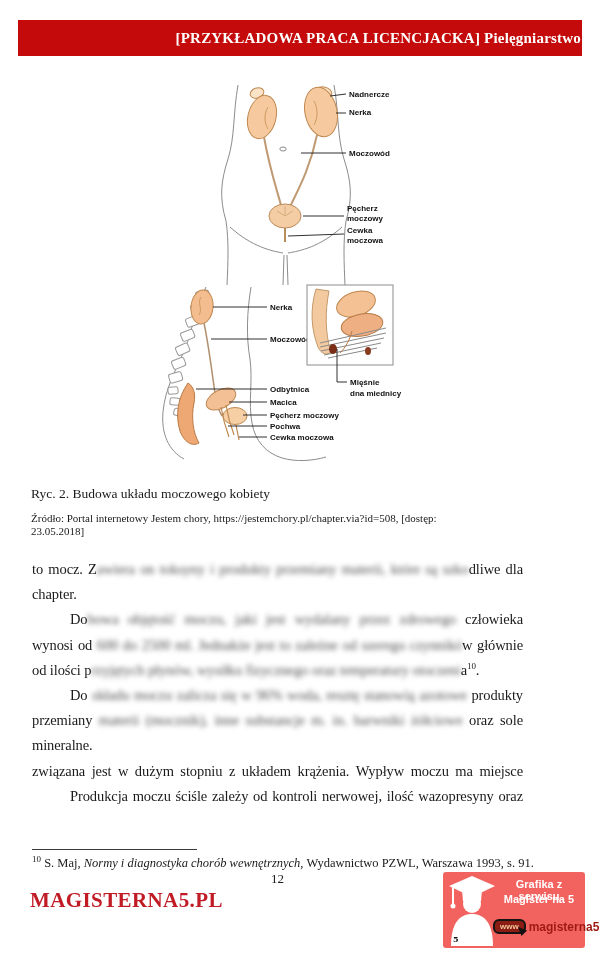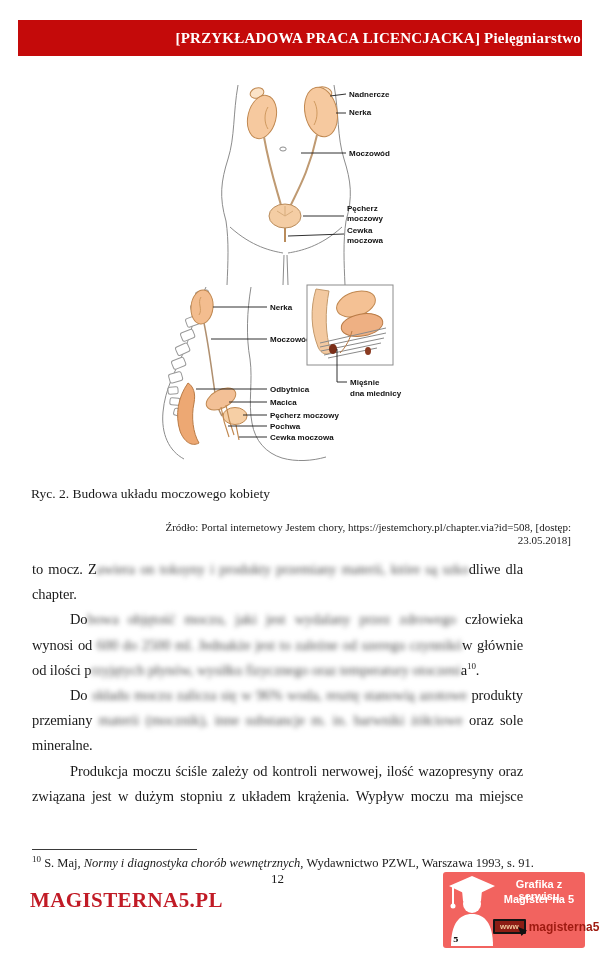--- a/index.html
+++ b/index.html
@@ -5,21 +5,21 @@
   html,body{margin:0;padding:0;}
   body{width:600px;height:964px;background:#ffffff;position:relative;overflow:hidden;
        font-family:"Liberation Serif",serif;color:#1a1a1a;}
   .banner{position:absolute;top:20px;left:18px;width:564px;height:36px;background:#c40a0a;
           color:#fff;font-weight:bold;font-size:15px;line-height:36px;text-align:right;
           padding-right:1px;box-sizing:border-box;letter-spacing:.2px;}
   .figwrap{position:absolute;top:85px;left:0;width:600px;height:378px;}
   svg text{font-family:"Liberation Sans",sans-serif;font-size:8px;font-weight:bold;fill:#111;}
   .caption{position:absolute;top:486px;left:31px;width:540px;}
   .cap-title{font-size:13.5px;}
-  .cap-src{font-size:11px;line-height:13px;margin-top:19px;text-align:right;}
+  .cap-src{font-size:11px;line-height:13px;margin-top:10px;}
   .bodytext{position:absolute;top:557px;left:32px;width:491px;font-size:14.5px;
             letter-spacing:-0.1px;}
   .bline{height:25.2px;line-height:25.2px;white-space:nowrap;overflow:visible;}
   .bline.just{text-align:justify;text-align-last:justify;}
   .bline.ind{padding-left:38px;}
   .blur{color:#4f4f4f;filter:blur(2.6px);}
   .sup{vertical-align:super;font-size:9px;line-height:0;}
   .it{font-style:italic;}
   .fsep{position:absolute;top:849px;left:32px;width:165px;border-top:1.4px solid #3a3a3a;}
   .footnote{position:absolute;top:855px;left:32px;width:540px;font-size:12.5px;line-height:16px;}
@@ -27,21 +27,21 @@
   .site{position:absolute;top:888px;left:30px;font-size:21px;font-weight:bold;color:#c11b26;
         letter-spacing:.4px;}
   .badge{position:absolute;top:872px;left:443px;width:142px;height:76px;background:#f2635f;
          border-radius:3px;font-family:"Liberation Sans",sans-serif;}
   .badge .txt1{position:absolute;top:6px;left:52px;width:88px;text-align:center;color:#fff;
                font-weight:bold;font-size:11px;}
   .badge .txt2{position:absolute;top:21px;left:52px;width:88px;text-align:center;color:#fff;
                font-weight:bold;font-size:11px;}
   .badge .urlrow{position:absolute;top:47px;left:50px;width:92px;display:flex;align-items:center;}
   .pill{display:inline-block;background:#8c1d14;color:#f0c69b;border:2px solid #141414;
-        border-radius:1px;font-size:8px;font-weight:bold;padding:1px 5px;position:relative;}
+        border-radius:6px;font-size:8px;font-weight:bold;padding:1px 5px;position:relative;}
   .cursor{position:absolute;right:-4px;bottom:-5px;}
   .url{color:#9e1a10;font-weight:bold;font-size:12px;margin-left:3px;}
   .grad{position:absolute;top:2px;left:2px;}
   .five{font-family:"DejaVu Serif",serif;font-weight:bold;}
 </style>
 </head>
 <body>
 
 <div class="banner">
   <span>[PRZYKŁADOWA PRACA LICENCJACKA] Pielęgniarstwo</span>
@@ -168,22 +168,22 @@
 
 <div class="bodytext">
     <div class="bline just"><span>to mocz. Z</span><span class="blur">awiera on toksyny i produkty przemiany materii, które są szko</span><span>dliwe dla</span></div>
     <div class="bline"><span>chapter.</span></div>
     <div class="bline just ind"><span>Do</span><span class="blur">bowa objętość moczu, jaki jest wydalany przez zdrowego</span><span> człowieka</span></div>
     <div class="bline just"><span>wynosi od </span><span class="blur">600 do 2500 ml. Jednakże jest to zależne od szeregu czynnikó</span><span>w głównie</span></div>
     <div class="bline"><span>od ilości p</span><span class="blur">rzyjętych płynów, wysiłku fizycznego oraz temperatury otoczeni</span><span>a</span><span class="sup">10</span><span>.</span></div>
     <div class="bline just ind"><span>Do </span><span class="blur">składu moczu zalicza się w 96% woda, resztę stanowią azotowe</span><span> produkty</span></div>
     <div class="bline just"><span>przemiany </span><span class="blur">materii (mocznik), inne substancje m. in. barwniki żółciowe</span><span> oraz sole</span></div>
     <div class="bline"><span>mineralne.</span></div>
+    <div class="bline just"><span>związana jest w dużym stopniu z układem krążenia. Wypływ moczu ma miejsce</span></div>
     <div class="bline just ind"><span>Produkcja moczu ściśle zależy od kontroli nerwowej, ilość wazopresyny oraz</span></div>
-    <div class="bline just"><span>związana jest w dużym stopniu z układem krążenia. Wypływ moczu ma miejsce</span></div>
   </div>
 
 <div class="fsep"></div>
 <div class="footnote"><span class="sup">10</span><span> S. Maj, </span><span class="it">Normy i diagnostyka chorób wewnętrznych</span><span>, Wydawnictwo PZWL, Warszawa 1993, s. 91.</span></div>
 
 <div class="pagenum">12</div>
 
 <div class="site">MAGISTERNA5.PL</div>
 
 <div class="badge">

